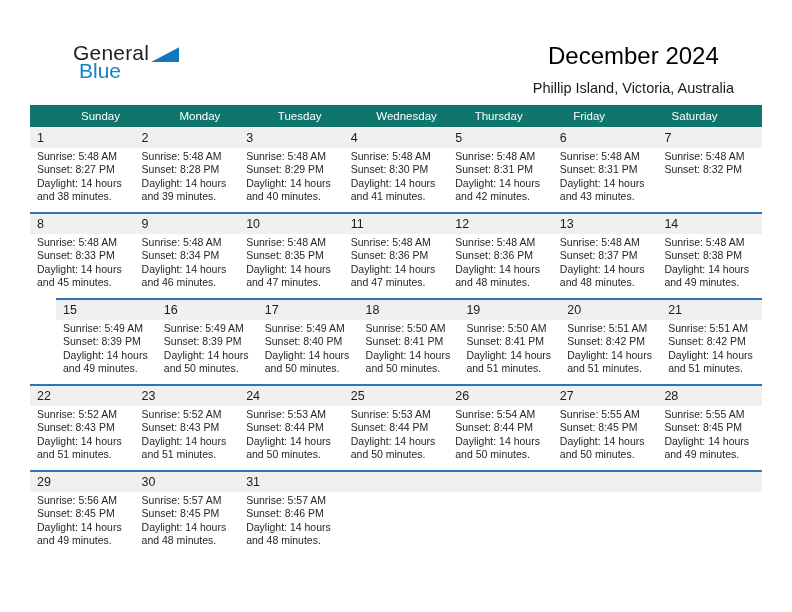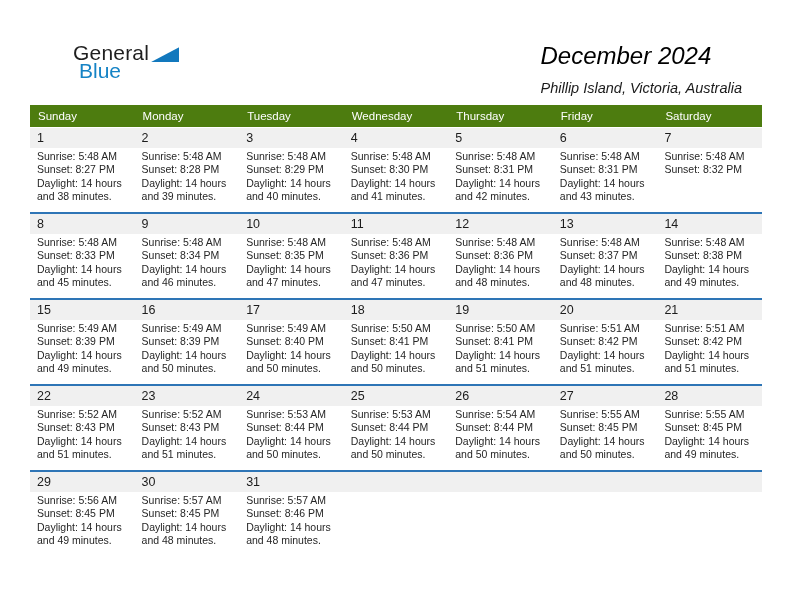--- a/index.html
+++ b/index.html
@@ -13,21 +13,21 @@
   .logo { position:absolute; left:37px; top:42px; line-height:1; }
   .logo-row1 { display:flex; align-items:flex-end;margin-left:36px; }
   .logo-general { font-size:21px; color:#1f1f1f; letter-spacing:0.2px; }
   .logo-triangle {
     display:inline-block; width:28px; height:16px; margin-left:2px; margin-bottom:1px;
     background:#1278bd;
     clip-path:polygon(0 100%, 100% 8%, 100% 100%);
   }
   .logo-blue { font-size:21px; margin-left:42px; margin-top:-3px; }
   
-  .titles { position:absolute; top:42px; right:50px; text-align:left;font-style:italic; }
+  .titles { position:absolute; top:42px; right:58px; text-align:center; }
   .page-title { font-size:24px; color:#000000; font-weight:400; }
   .page-subtitle { font-size:14.5px; color:#1a1a1a; margin-top:10px; font-weight:400; }
   
   .calendar { position:absolute; left:30px; top:105px; width:732px; }
   .weekday-header-row {
     display:grid; grid-template-columns:repeat(7,1fr);
     height:22px; align-items:center;
   }
   .wh-cell { color:#ffffff; font-size:11.5px; padding-left:8px; font-weight:400; }
   .weeks { margin-top:1px; }
@@ -54,21 +54,21 @@
   </div>
   <div class="logo-blue" style="color: rgb(21, 131, 197);">Blue</div>
 </div>
 
 <div class="titles">
   <div class="page-title">December 2024</div>
   <div class="page-subtitle">Phillip Island, Victoria, Australia</div>
 </div>
 
 <div class="calendar">
-  <div class="weekday-header-row" style="background: #4d7c0f;">
+  <div class="weekday-header-row" style="background: #0f766e; padding-left: 43px;">
       <div class="wh-cell">Sunday</div>
       <div class="wh-cell">Monday</div>
       <div class="wh-cell">Tuesday</div>
       <div class="wh-cell">Wednesday</div>
       <div class="wh-cell">Thursday</div>
       <div class="wh-cell">Friday</div>
       <div class="wh-cell">Saturday</div>
     </div>
   <div class="weeks">
       <div class="week">
@@ -159,21 +159,21 @@
             <div>Sunset: 8:37 PM</div>
             <div>Daylight: 14 hours and 48 minutes.</div>
           </div>
           <div class="det-cell">
             <div>Sunrise: 5:48 AM</div>
             <div>Sunset: 8:38 PM</div>
             <div>Daylight: 14 hours and 49 minutes.</div>
           </div>
         </div>
       </div>
-      <div class="week" style="border-top-color: rgb(46, 117, 182);">
+      <div class="week" style="border-top-color: rgb(46, 117, 182); margin-left: 26px;">
         <div class="week-numbers" style="background: rgb(240, 240, 240);">
           <div class="num-cell">15</div>
           <div class="num-cell">16</div>
           <div class="num-cell">17</div>
           <div class="num-cell">18</div>
           <div class="num-cell">19</div>
           <div class="num-cell">20</div>
           <div class="num-cell">21</div>
         </div>
         <div class="week-details">

